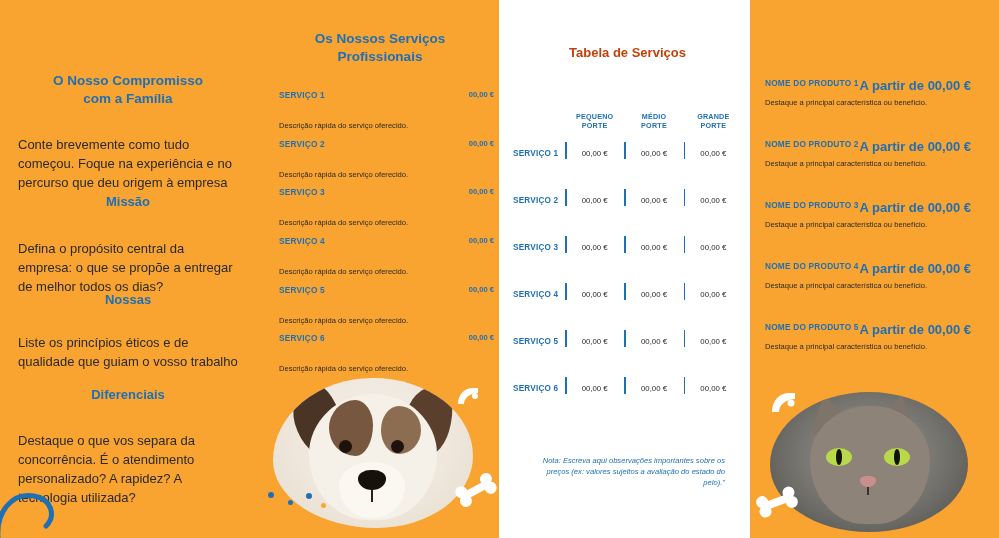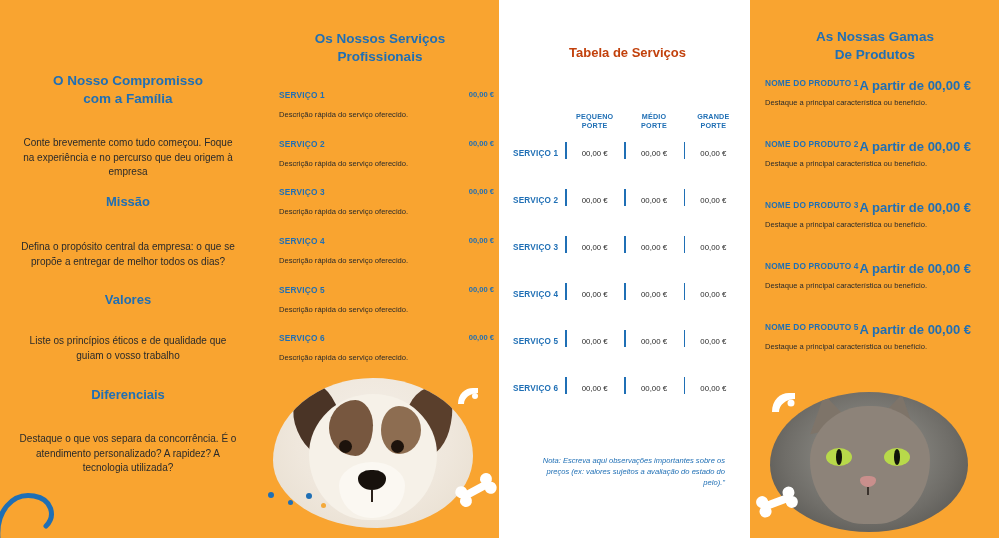--- a/index.html
+++ b/index.html
@@ -51,22 +51,22 @@
     line-height: 1.35;
   }
   .h-main {
     font-size: 13.5px;
   }
   .h-sub {
     font-size: 13px;
   }
   .body-text {
     color: #2a2a2a;
-    font-size: 10px;
-    text-align: center;
+    font-size: 13px;
+    text-align: left;
     line-height: 1.45;
   }
 
   
   .left-block { position: absolute; left: 18px; width: 220px; }
 
   
   .svc-title {
     position: absolute;
     left: 15px;
@@ -84,21 +84,21 @@
     position: absolute;
     right: 0;
     top: 0;
     color: #1f6fb5;
     font-weight: bold;
     font-size: 7.6px;
   }
   .svc-desc {
     color: #2a2a2a;
     font-size: 7.6px;
-    margin-top: 10px;
+    margin-top: 21px;
   }
 
   
   .table-title {
     position: absolute;
     top: 45px;
     left: 0;
     width: 245px;
     text-align: center;
     color: #c2410c;
@@ -350,21 +350,21 @@
 
     <div class="left-block blue-head h-main" style="top:72px;">
       <div>O Nosso Compromisso</div>
       <div>com a Família</div>
     </div>
     <div class="left-block body-text" style="top:136px;">Conte brevemente como tudo começou. Foque na experiência e no percurso que deu origem à empresa</div>
 
     <div class="left-block blue-head h-sub" style="top:193px;">Missão</div>
     <div class="left-block body-text" style="top:240px;">Defina o propósito central da empresa: o que se propõe a entregar de melhor todos os dias?</div>
 
-    <div class="left-block blue-head h-sub" style="top:291px;">Valores</div>
+    <div class="left-block blue-head h-sub" style="top:291px;">Nossas</div>
     <div class="left-block body-text" style="top:334px;">Liste os princípios éticos e de qualidade que guiam o vosso trabalho</div>
 
     <div class="left-block blue-head h-sub" style="top:386px;">Diferenciais</div>
     <div class="left-block body-text" style="top:432px;">Destaque o que vos separa da concorrência. É o atendimento personalizado? A rapidez? A tecnologia utilizada?</div>
 
     <svg class="squiggle" width="70" height="60" viewBox="0 0 70 60">
       <path d="M4 56 C2 30, 18 10, 40 14 C58 17, 62 34, 52 44" fill="none" stroke="#1f6fb5" stroke-width="5" stroke-linecap="round"></path>
     </svg>
   </div>
 
@@ -503,24 +503,20 @@
         <div class="cell">00,00 €</div>
       </div>
     </div>
 
     <div class="note">Nota: Escreva aqui observações importantes sobre os preços (ex: valores sujeitos a avaliação do estado do pelo)."</div>
   </div>
   <div class="gutter gutter-b"></div>
 
   <div class="panel panel-right">
 
-    <div class="prod-title blue-head h-main">
-      <div>As Nossas Gamas</div>
-      <div>De Produtos</div>
-    </div>
 
     <div class="prod-row" style="top:78px;">
       <div class="prod-name">NOME DO PRODUTO 1</div>
       <div class="prod-price">A partir de 00,00 €</div>
       <div class="prod-desc">Destaque a principal característica ou benefício.</div>
     </div>
     <div class="prod-row" style="top:139px;">
       <div class="prod-name">NOME DO PRODUTO 2</div>
       <div class="prod-price">A partir de 00,00 €</div>
       <div class="prod-desc">Destaque a principal característica ou benefício.</div>

